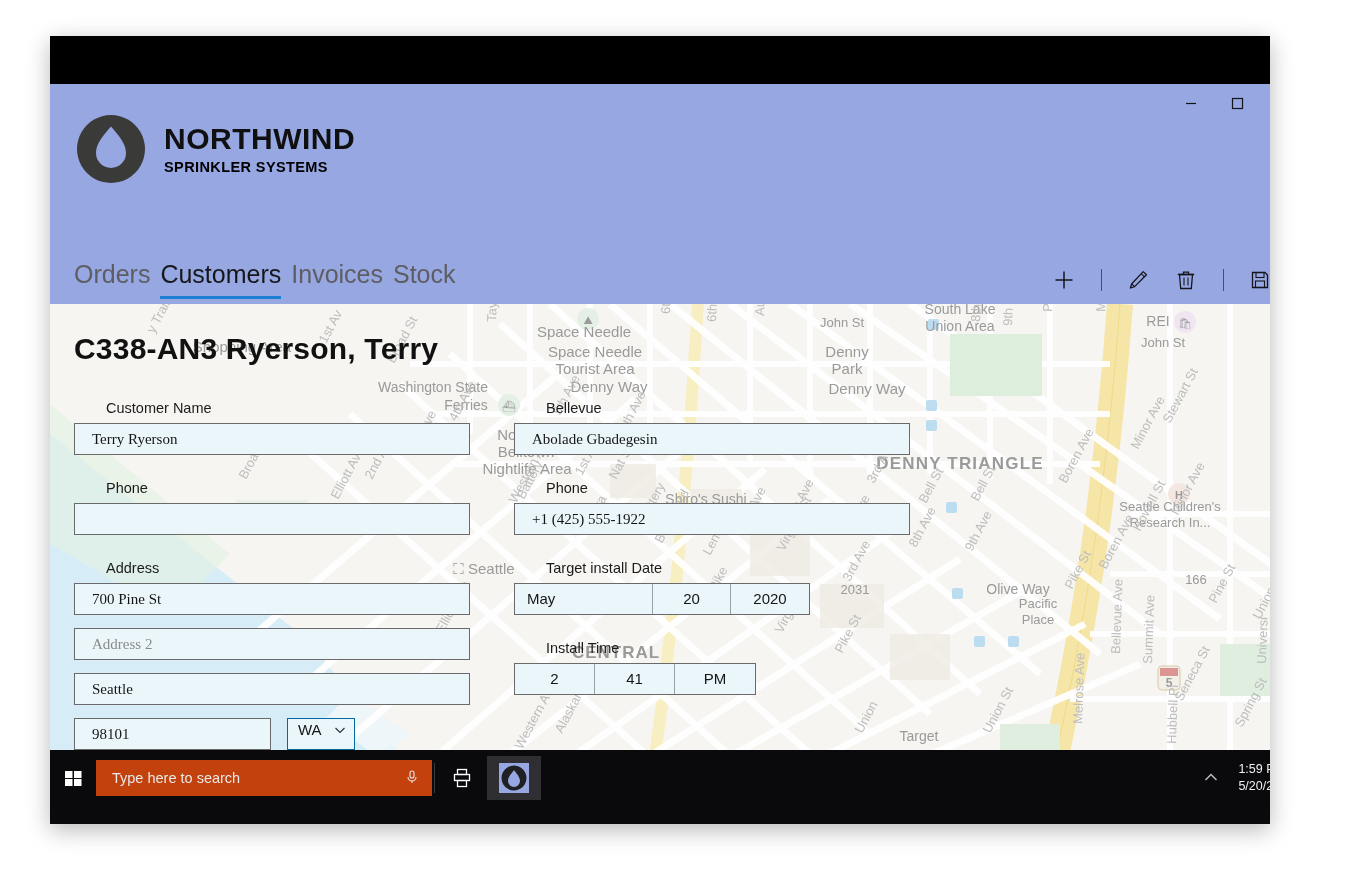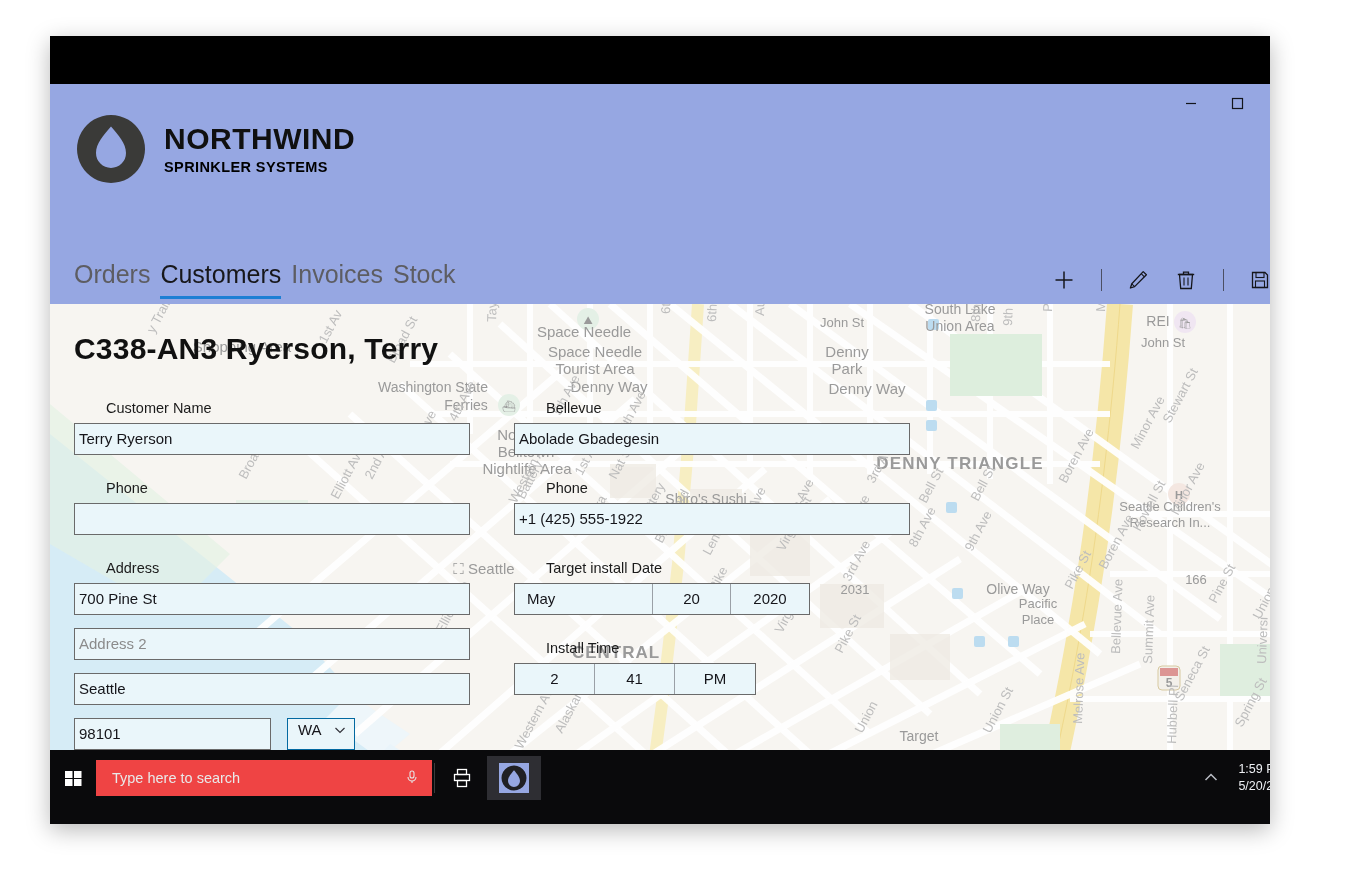--- a/index.html
+++ b/index.html
@@ -194,24 +194,24 @@
     margin-left: 32px;
   }
   .field-group { margin-bottom: 25px; }
 
   .tb {
     box-sizing: border-box;
     width: 100%;
     height: 32px;
     background: #eaf6fa;
     border: 1px solid #6a6a6a;
-    font-family: Liberation Sans, sans-serif;
+    font-family: Liberation Serif, serif;
     font-size: 15px;
     color: #15151a;
-    padding: 0 4px;
+    padding: 0 17px;
     line-height: 30px;
     white-space: nowrap;
     overflow: hidden;
   }
   .tb.placeholder { color: #8b8b8b; }
   .tb.tight { margin-bottom: 13px; }
 
   
   .row-zip {
     display: flex;
@@ -282,21 +282,21 @@
     width: 46px;
     height: 44px;
     display: flex;
     align-items: center;
     justify-content: center;
     cursor: pointer;
   }
   .search-box {
     width: 336px;
     height: 36px;
-    background: #ef4444;
+    background: #c2410c;
     display: flex;
     align-items: center;
     justify-content: space-between;
     padding: 0 12px 0 16px;
     box-sizing: border-box;
     color: #e9e9e9;
     font-size: 14.5px;
     cursor: text;
   }
   .tasksep {

